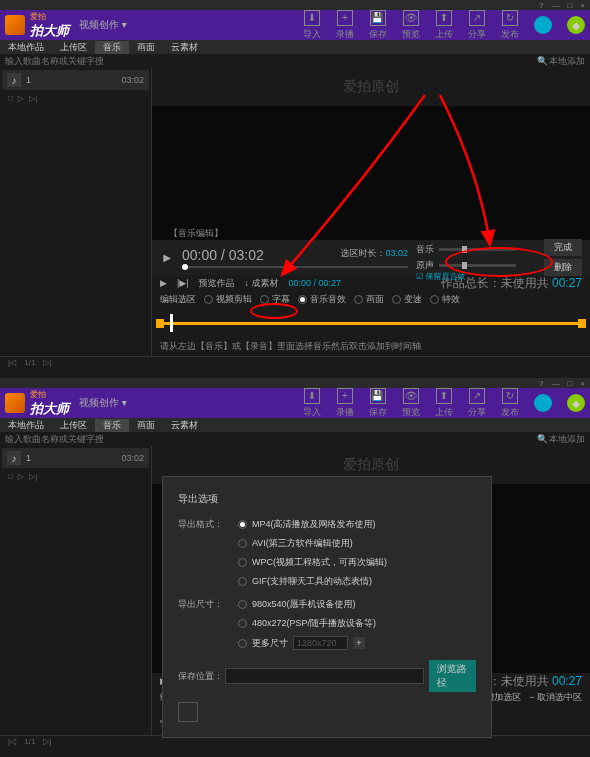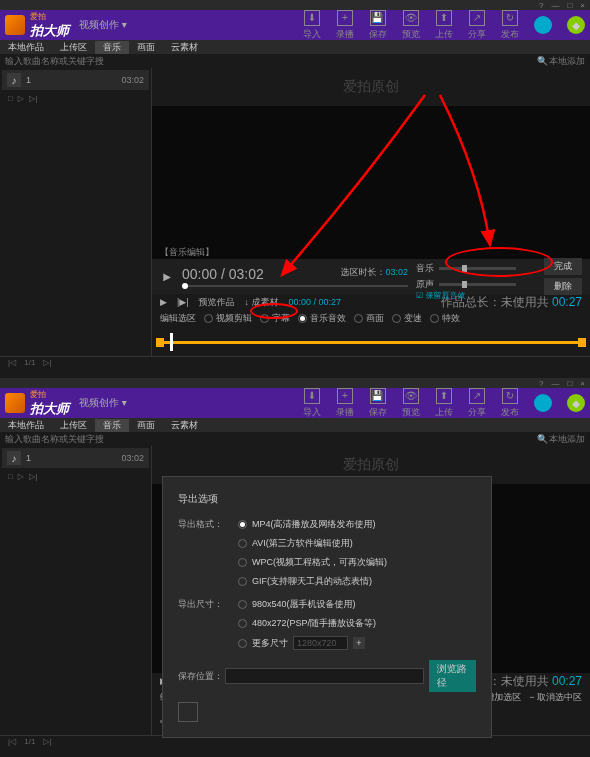--- a/index.html
+++ b/index.html
@@ -39,21 +39,21 @@
 .track-item { display: flex; align-items: center; padding: 3px 5px; background: #2a2a2a; margin: 2px; }
 .music-icon { width: 14px; height: 14px; background: #3a3a3a; display: flex; align-items: center; justify-content: center; font-size: 10px; margin-right: 5px; }
 .track-num { font-size: 9px; color: #aaa; }
 .track-time { margin-left: auto; font-size: 9px; color: #888; }
 .track-controls { display: flex; gap: 5px; padding: 2px 8px; font-size: 8px; color: #666; }
 
 .content { flex: 1; display: flex; flex-direction: column; position: relative; }
 .watermark { color: #444; font-size: 14px; padding: 10px; text-align: center; }
 .preview-area { flex: 1; background: #0a0a0a; position: relative; }
 
-.audio-label { position: absolute; bottom: 0; left: 8px; font-size: 9px; color: #888; }
+.audio-label { position: absolute; bottom: 0; left: 17px; font-size: 9px; color: #888; }
 
 .player-bar { height: 35px; background: #1f1f1f; display: flex; align-items: center; padding: 0 8px; gap: 8px; }
 .play-btn { width: 14px; height: 14px; display: flex; align-items: center; justify-content: center; color: #aaa; cursor: pointer; }
 .time-display { font-size: 14px; color: #aaa; }
 .progress-wrap { flex: 1; display: flex; flex-direction: column; gap: 3px; }
 .progress-bar { height: 2px; background: #444; position: relative; }
 .progress-bar::after { content: ''; position: absolute; left: 0; top: -2px; width: 6px; height: 6px; background: #fff; border-radius: 50%; }
 .dur-label { font-size: 9px; color: #aaa; }
 
 .volume-section { display: flex; flex-direction: column; gap: 3px; width: 100px; position: relative; }
@@ -250,20 +250,21 @@
       </div>
 
       <div class="timeline">
         <div class="timeline-track">
           <div class="timeline-cap" style="left:-4px"></div>
           <div class="timeline-handle"></div>
           <div class="timeline-cap" style="right:-4px"></div>
         </div>
       </div>
 
+      <div class="hint-text">请从左边【音乐】或【录音】里面选择音乐然后双击添加到时间轴</div>
     </div>
   </div>
 
   <div class="footer">
     <span>|◁</span>
     <span>1/1</span>
     <span>▷|</span>
   </div>
 
   <div class="arrow" style="left:280px;top:95px">

